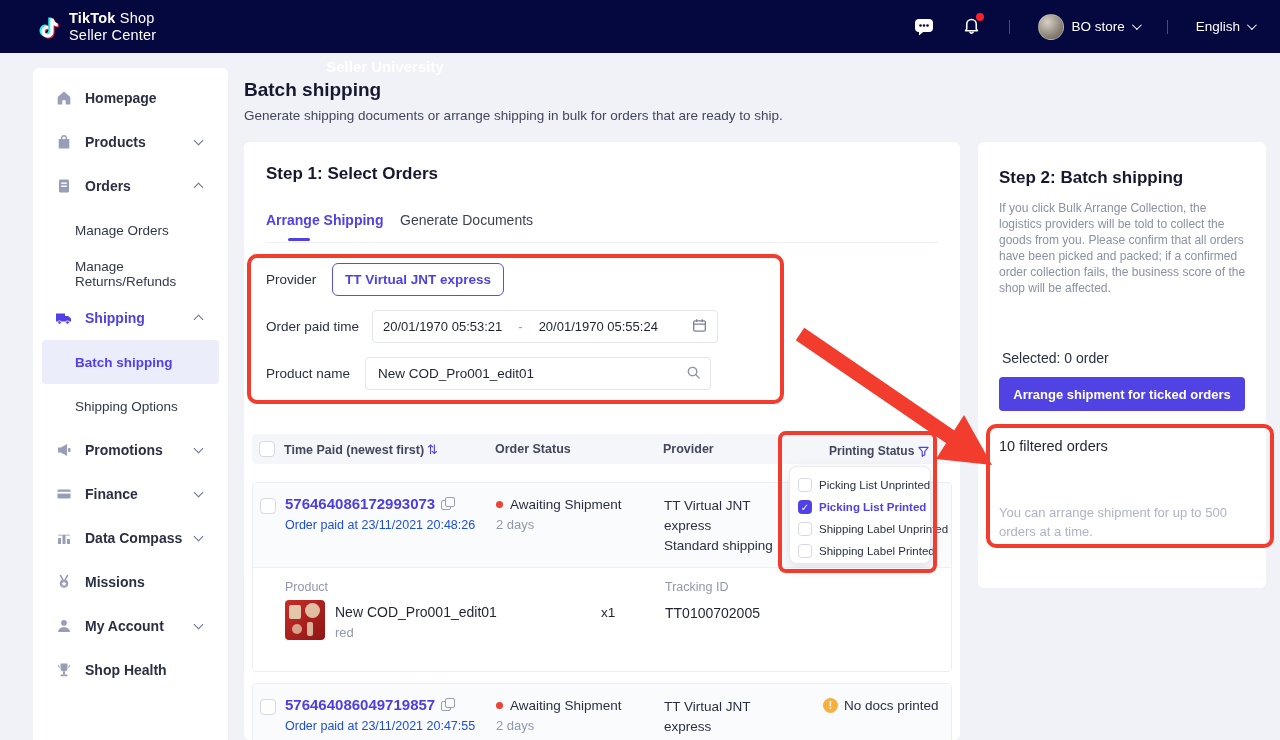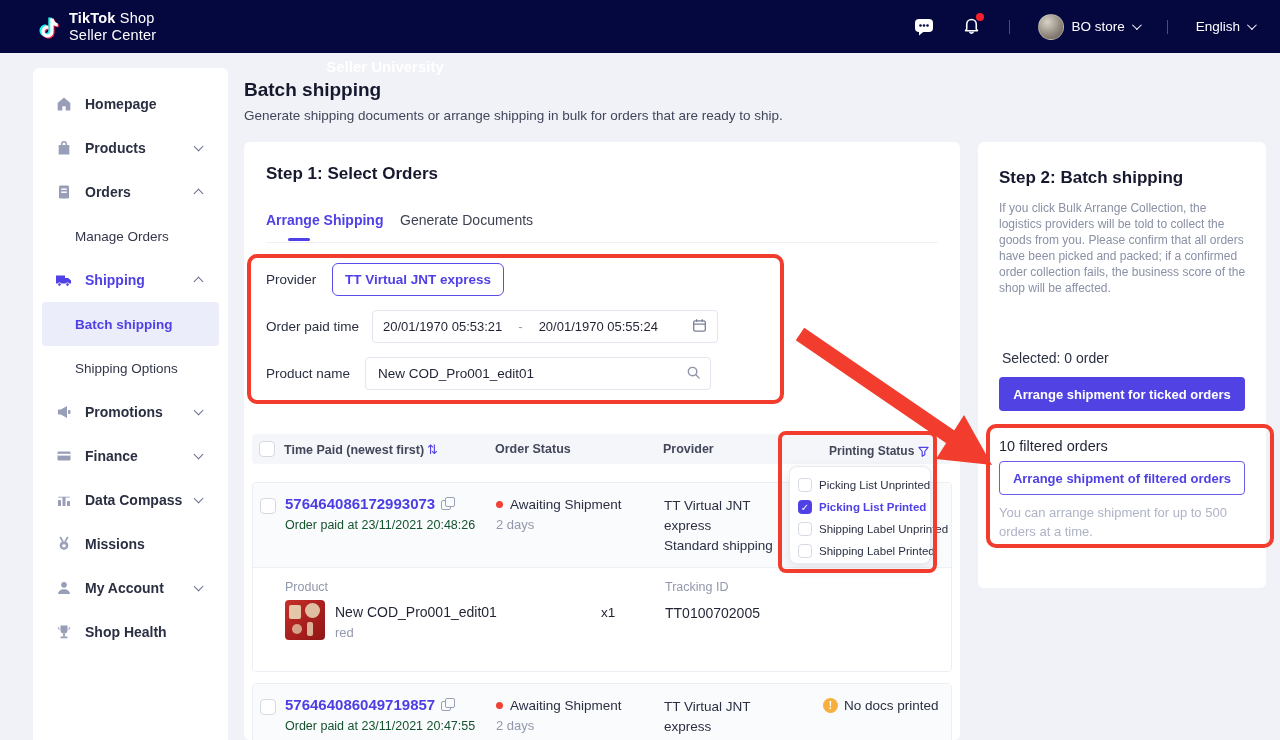--- a/index.html
+++ b/index.html
@@ -17,21 +17,21 @@
   .nav-links a { color:#fff; font-size:15px; font-weight:bold; text-decoration:none; cursor:pointer; }
   .nav-right { margin-left:auto; margin-right:26px; display:flex; align-items:center; gap:28px; color:#fff; font-size:13.5px; }
   .nav-sep { width:1px; height:14px; background:rgba(255,255,255,.28); }
   .bell-wrap { position:relative; }
   .bell-dot { position:absolute; top:-2px; right:-3px; width:8px; height:8px; border-radius:50%; background:#f5222d; }
   .avatar { width:26px; height:26px; border-radius:50%; background:radial-gradient(circle at 35% 30%, #d8d2c6, #8d857a 60%, #5f574e); border:1px solid rgba(255,255,255,.25); }
   .store-pill { display:flex; align-items:center; gap:7px; cursor:pointer; }
   .caret-down-w { width:7px; height:7px; border-right:1.6px solid #fff; border-bottom:1.6px solid #fff; transform:rotate(45deg) translateY(-2px); display:inline-block; }
 
   
-  .sidebar { position:absolute; left:33px; top:68px; width:195px; height:672px; background:#fff; border-radius:6px 6px 0 0; padding-top:14px; }
+  .sidebar { position:absolute; left:33px; top:68px; width:195px; height:672px; background:#fff; border-radius:6px 6px 0 0; padding-top:8px; }
   .side-item { height:44px; display:flex; align-items:center; position:relative; font-size:14px; font-weight:bold; color:#2b2f42; cursor:pointer; padding-left:22px; }
   .side-item .icon { width:17px; height:17px; margin-right:13px; display:flex; align-items:center; justify-content:center; }
   .side-item.sub { font-weight:normal; font-size:13.5px; padding-left:42px; color:#33374a; }
   .side-item .chev { position:absolute; right:26px; width:7px; height:7px; border-right:1.6px solid #6a7090; border-bottom:1.6px solid #6a7090; }
   .chev.down { transform:rotate(45deg); margin-top:-3px; }
   .chev.up { transform:rotate(-135deg); margin-top:3px; }
   .side-item.active-parent { color:#4f41e5; }
   .side-item.selected { background:#ecedfb; border-radius:4px; margin:0 9px; padding-left:33px; color:#4f41e5; font-weight:bold; font-size:13.5px; height:44px; }
   .sicon { fill:#989eb8; }
   .sicon-active { fill:#4f41e5; }
@@ -64,21 +64,21 @@
   .sort-ic { color:#4f41e5; font-size:13px; font-weight:normal; margin-left:3px; }
   .checkbox { width:16px; height:16px; border:1.5px solid #d6d9e4; border-radius:4px; background:#fff; cursor:pointer; }
 
   .ogroup { position:absolute; left:8px; width:700px; border:1px solid #eceef4; border-radius:4px; overflow:hidden; background:#fff; }
   .ogroup .ohead { position:relative; background:#fafbfd; }
   .g1 { top:340px; height:190px;text-decoration:underline; }
   .g1 .ohead { height:84px; }
   .g2 { top:541px; height:200px; }
   .g2 .ohead { height:84px; }
   .oid { position:absolute; left:32px; top:12px; font-size:15px; font-weight:bold; color:#4c3ee4; display:flex; align-items:center; gap:6px; cursor:pointer; }
-  .opaid { position:absolute; left:32px; top:35px; font-size:12.5px; color:#14532d; }
+  .opaid { position:absolute; left:32px; top:35px; font-size:12.5px; color:#1d4ed8; }
   .ostatus { position:absolute; left:243px; top:14px; font-size:13.5px; color:#2b2f42; display:flex; align-items:center; }
   .dot { width:7px; height:7px; border-radius:50%; background:#f04134; margin-right:7px; }
   .oage { position:absolute; left:243px; top:34px; font-size:13px; color:#9298ac; }
   .oprov { position:absolute; left:411px; top:13px; width:125px; font-size:13.5px; color:#2b2f42; line-height:20px; }
   .oprint { position:absolute; left:570px; top:14px; font-size:13.5px; color:#2b2f42; display:flex; align-items:center; gap:6px; }
   .warn-ic { width:15px; height:15px; border-radius:50%; background:#f7b040; color:#fff; font-size:10px; font-weight:bold; text-align:center; line-height:15px; }
   .oprod { position:relative; height:106px; border-top:1px solid #eef0f5; background:#fff; }
   .plabel { position:absolute; font-size:12.5px; color:#9298ac; top:12px; }
   .thumb { position:absolute; left:32px; top:32px; width:40px; height:40px; border-radius:4px; background:linear-gradient(135deg,#c62f28 0%, #a81f1e 55%, #8f1616 100%); overflow:hidden; }
   .thumb i { position:absolute; background:#e9d9b8; border-radius:2px; }
@@ -196,20 +196,23 @@
             <rect x="5.2" y="4.5" width="5.6" height="1.4" fill="#fff"></rect>
             <rect x="5.2" y="7.5" width="5.6" height="1.4" fill="#fff"></rect>
           </svg>
         </span>
       <span>Orders</span>
       <span class="chev up"></span>
     </div>
     <div class="side-item sub">
       <span>Manage Orders</span>
     </div>
+    <div class="side-item sub">
+      <span>Manage Returns/Refunds</span>
+    </div>
     <div class="side-item active-parent">
       <span class="icon">
           <svg width="17" height="16" viewBox="0 0 17 16">
             <path class="sicon-active" d="M1 3.5h9v8H1zM10 6h3.2L16 8.6v2.9h-6z"></path>
             <circle class="sicon-active" cx="4.5" cy="12.5" r="1.7" stroke="#fff" stroke-width=".8"></circle>
             <circle class="sicon-active" cx="12.5" cy="12.5" r="1.7" stroke="#fff" stroke-width=".8"></circle>
           </svg>
         </span>
       <span>Shipping</span>
       <span class="chev up"></span>
@@ -402,21 +405,20 @@
       <span class="lbl">Shipping Label Printed</span>
     </div>
   </div>
 
   <section class="card2">
     <h2>Step 2: Batch shipping</h2>
     <p class="desc">If you click Bulk Arrange Collection, the logistics providers will be told to collect the goods from you. Please confirm that all orders have been picked and packed; if a confirmed order collection fails, the business score of the shop will be affected.</p>
     <span class="selected">Selected: 0 order</span>
     <button class="btn-primary">Arrange shipment for ticked orders</button>
     <span class="filtered-label">10 filtered orders</span>
-    <button class="btn-secondary">Arrange shipment of filtered orders</button>
     <p class="helper">You can arrange shipment for up to 500 orders at a time.</p>
   </section>
 
   <div class="redbox" id="redbox-filters"></div>
   <div class="redbox" id="redbox-printing"></div>
   <div class="redbox" id="redbox-filtered"></div>
   <svg id="red-arrow" width="225" height="160" viewBox="0 0 225 160">
     <line x1="20" y1="16" x2="172" y2="120" stroke="#f23d2e" stroke-width="15"></line>
     <polygon points="212,147 156,141 184,97" fill="#f23d2e"></polygon>
   </svg>

